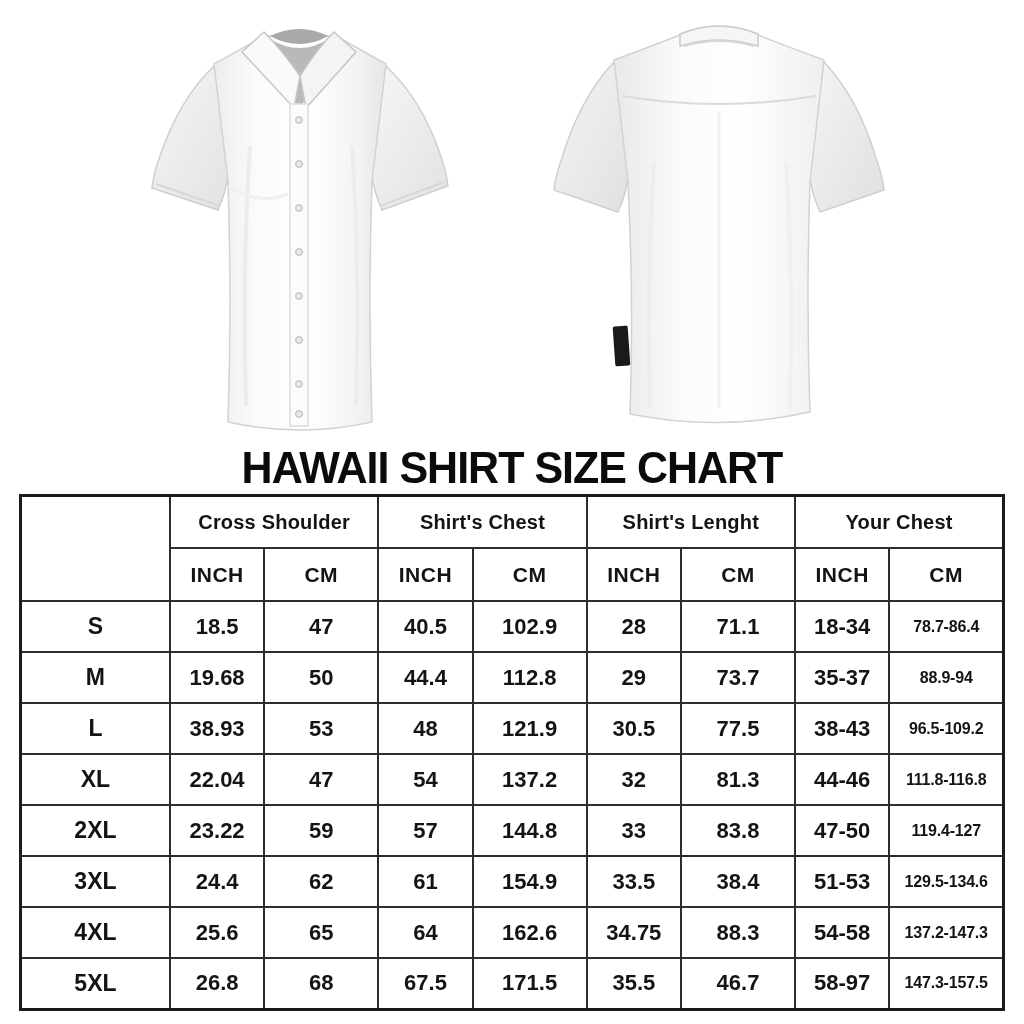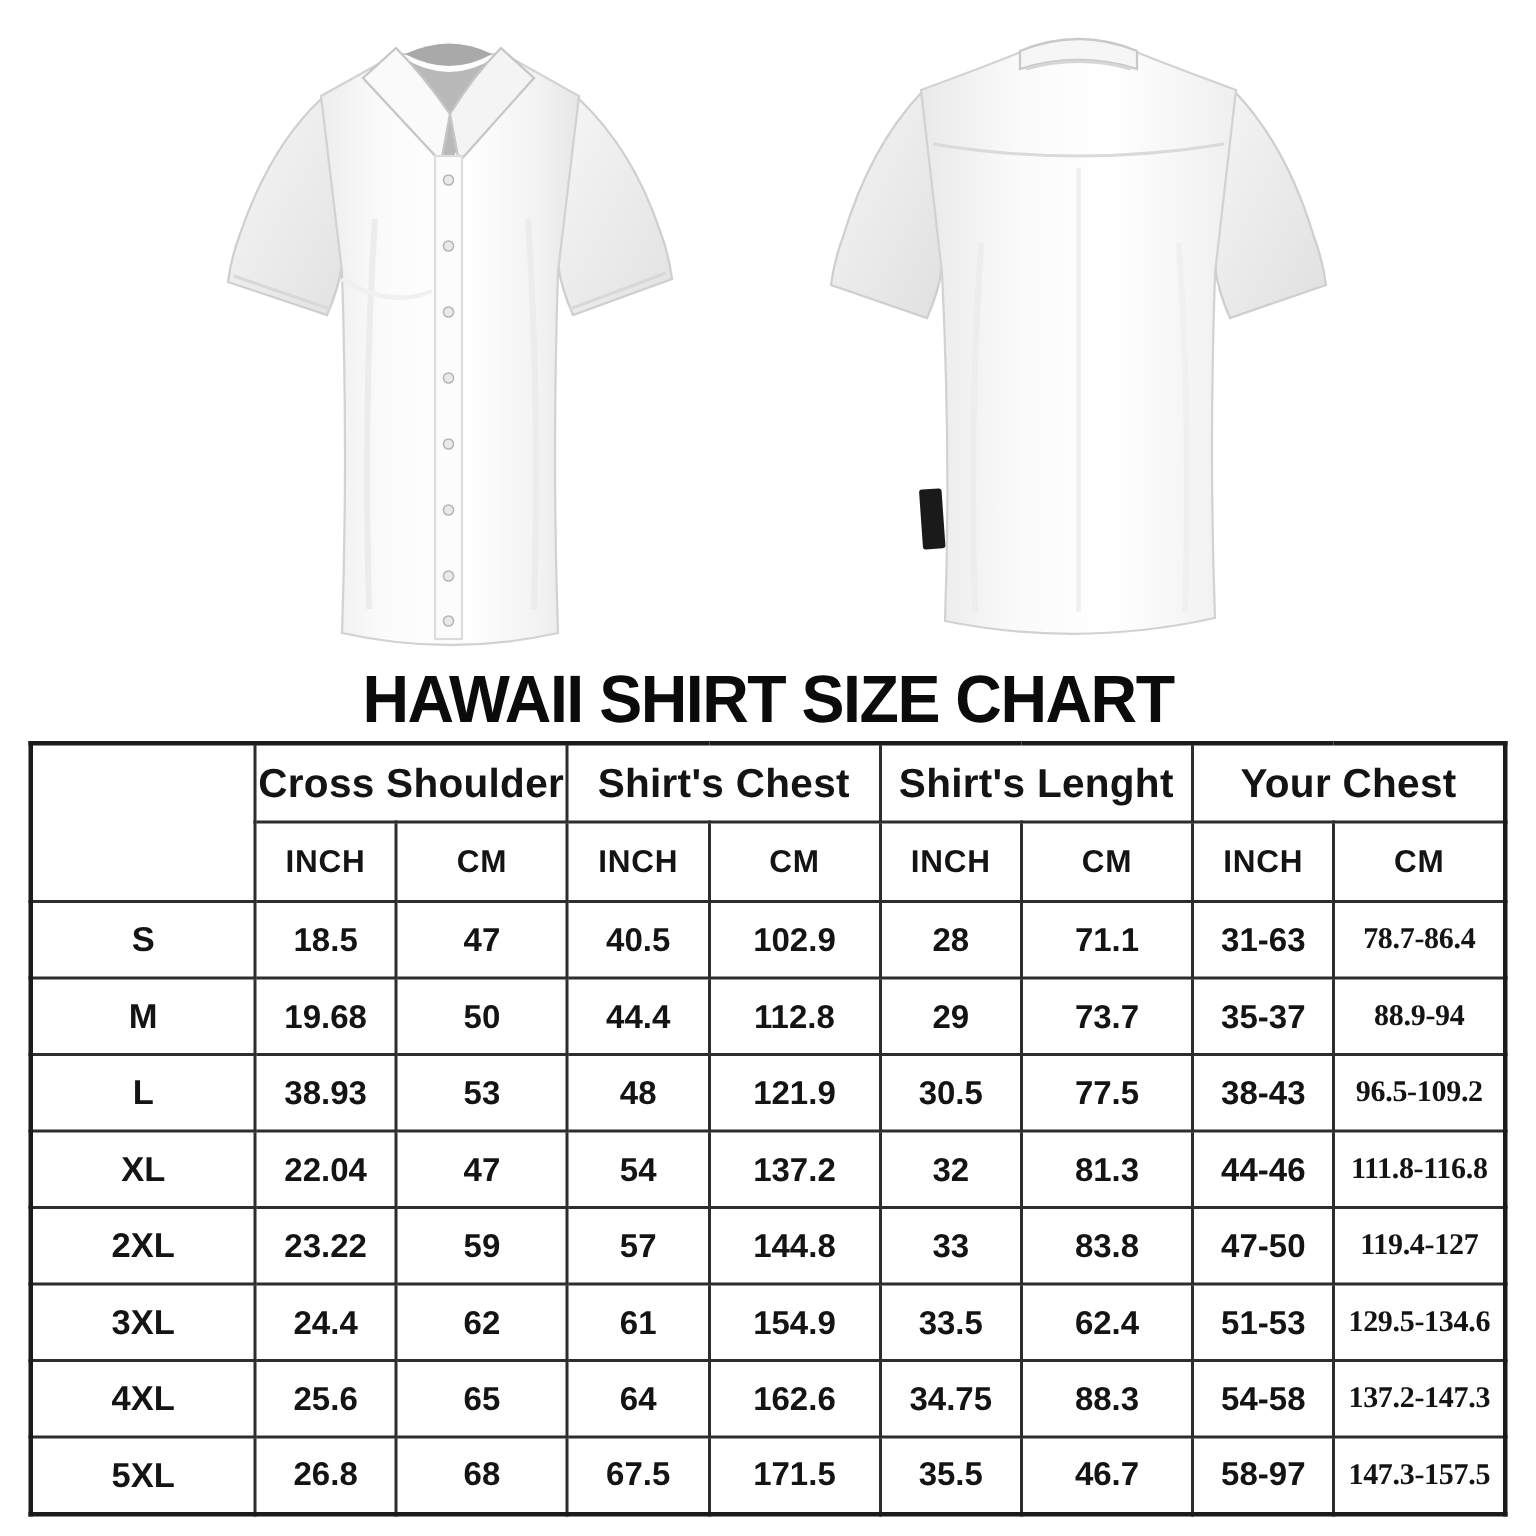--- a/index.html
+++ b/index.html
@@ -60,27 +60,27 @@
   }
   table.size-chart th, table.size-chart td {
     border: 2px solid var(--border-dark, #2d2d2d);
     text-align: center;
     vertical-align: middle;
     padding: 0;
     font-weight: bold;
     color: #141414;
     background: #ffffff;
   }
-  tr.group-row th { height: 50px; font-size: 27px; letter-spacing: 0.2px; }
+  tr.group-row th { height: 50px; font-size: 20px; letter-spacing: 0.2px; }
   tr.unit-row th  { height: 51px; font-size: 21px; letter-spacing: 0.5px; }
   tbody tr { height: 51px; }
   th.size-cell { font-size: 23px; }
   tbody td { font-size: 22px; }
   td.yellow, th.yellow { background: var(--yellow, #e9e233); }
-  td.small { font-size: 20px; letter-spacing: -0.2px; font-family: Liberation Serif, serif; }
+  td.small { font-size: 16px; letter-spacing: -0.2px; }
 </style>
 </head>
 <body>
 
 <div class="page">
 
   <div class="shirts">
 
     <svg class="shirt-front" viewBox="0 0 340 438" xmlns="http://www.w3.org/2000/svg">
       <defs>
@@ -200,21 +200,21 @@
     </thead>
     <tbody>
         <tr>
           <th class="size-cell">S</th>
           <td class="yellow">18.5</td>
           <td>47</td>
           <td class="yellow">40.5</td>
           <td>102.9</td>
           <td class="yellow">28</td>
           <td>71.1</td>
-          <td class="yellow">31-63</td>
+          <td class="yellow">18-34</td>
           <td class="small">78.7-86.4</td>
         </tr>
         <tr>
           <th class="size-cell">M</th>
           <td class="yellow">19.68</td>
           <td>50</td>
           <td class="yellow">44.4</td>
           <td>112.8</td>
           <td class="yellow">29</td>
           <td>73.7</td>
@@ -254,21 +254,21 @@
           <td class="yellow">47-50</td>
           <td class="small">119.4-127</td>
         </tr>
         <tr>
           <th class="size-cell">3XL</th>
           <td class="yellow">24.4</td>
           <td>62</td>
           <td class="yellow">61</td>
           <td>154.9</td>
           <td class="yellow">33.5</td>
-          <td>62.4</td>
+          <td>38.4</td>
           <td class="yellow">51-53</td>
           <td class="small">129.5-134.6</td>
         </tr>
         <tr>
           <th class="size-cell">4XL</th>
           <td class="yellow">25.6</td>
           <td>65</td>
           <td class="yellow">64</td>
           <td>162.6</td>
           <td class="yellow">34.75</td>

